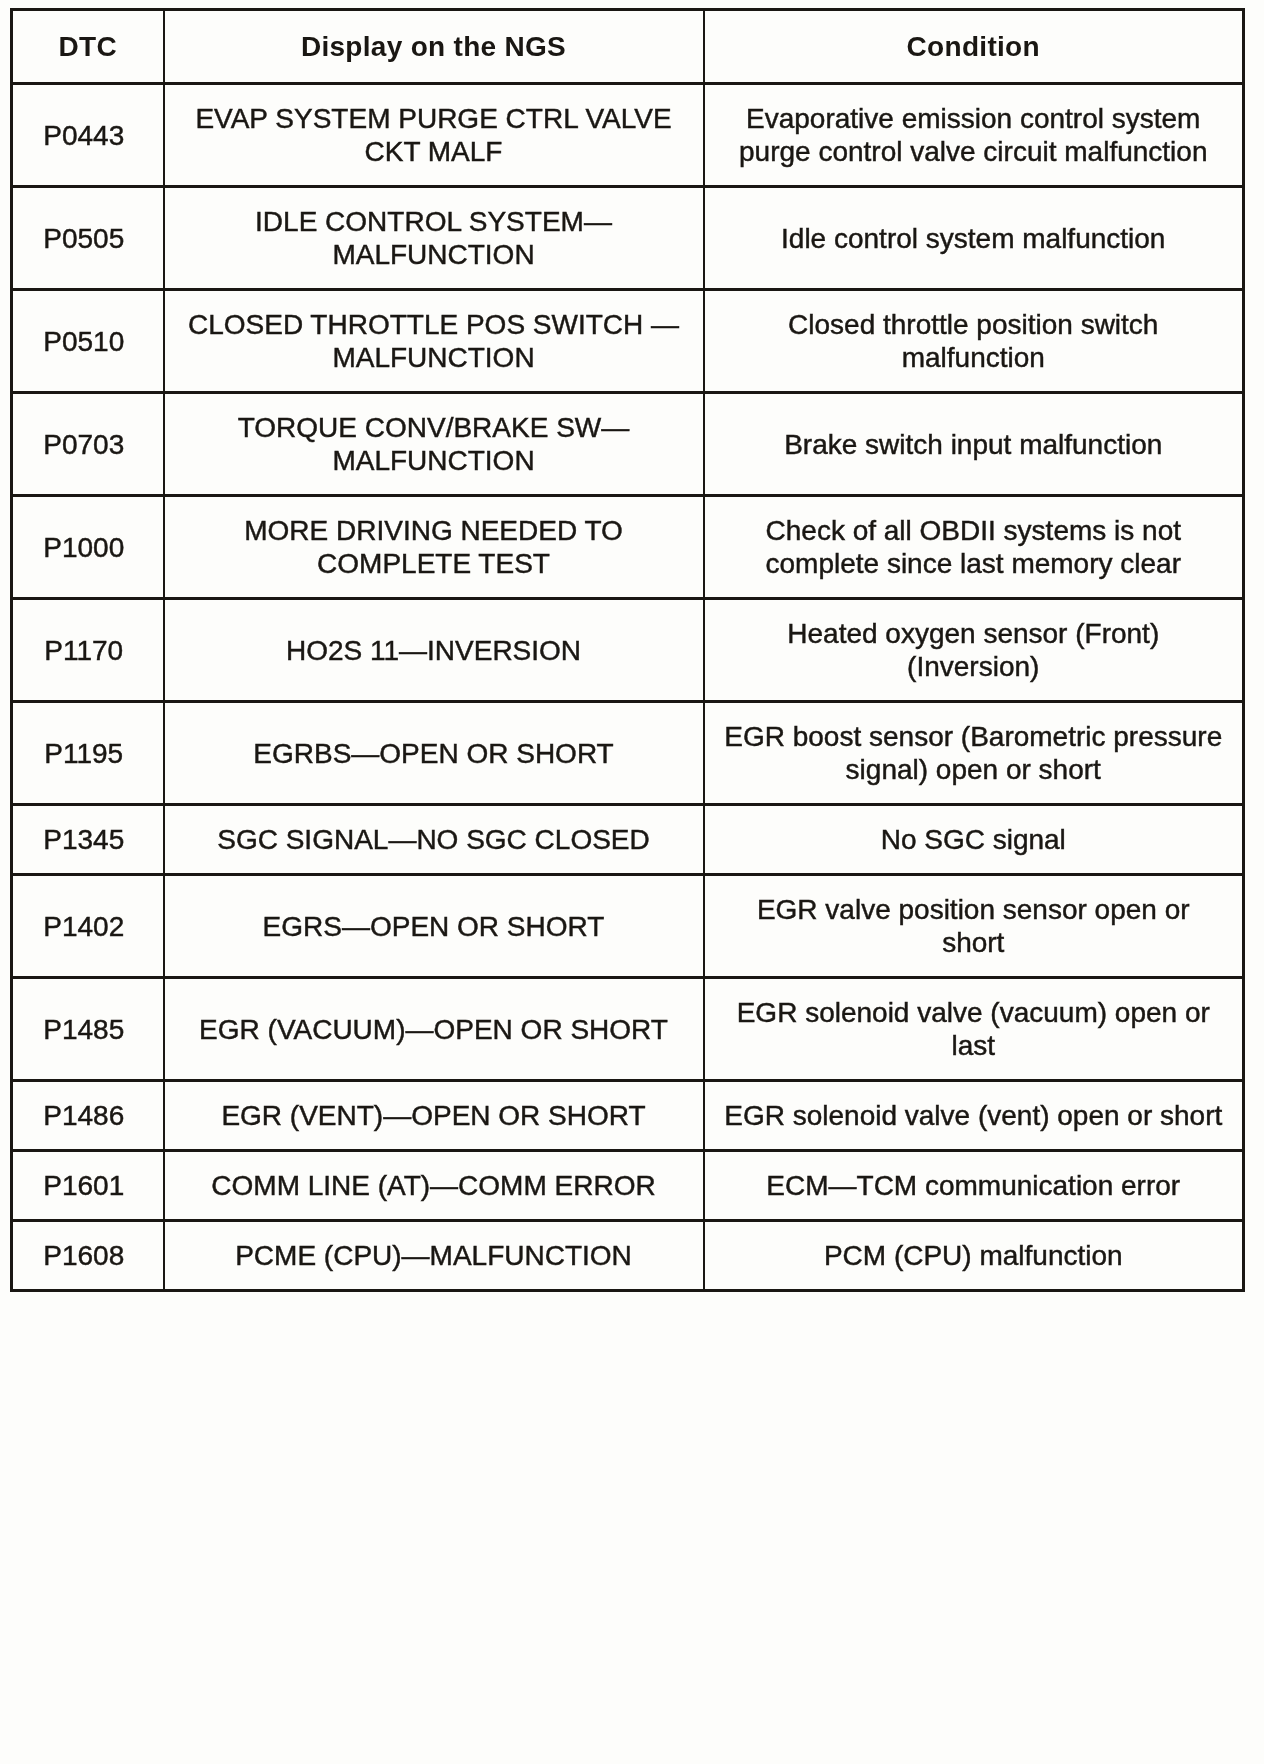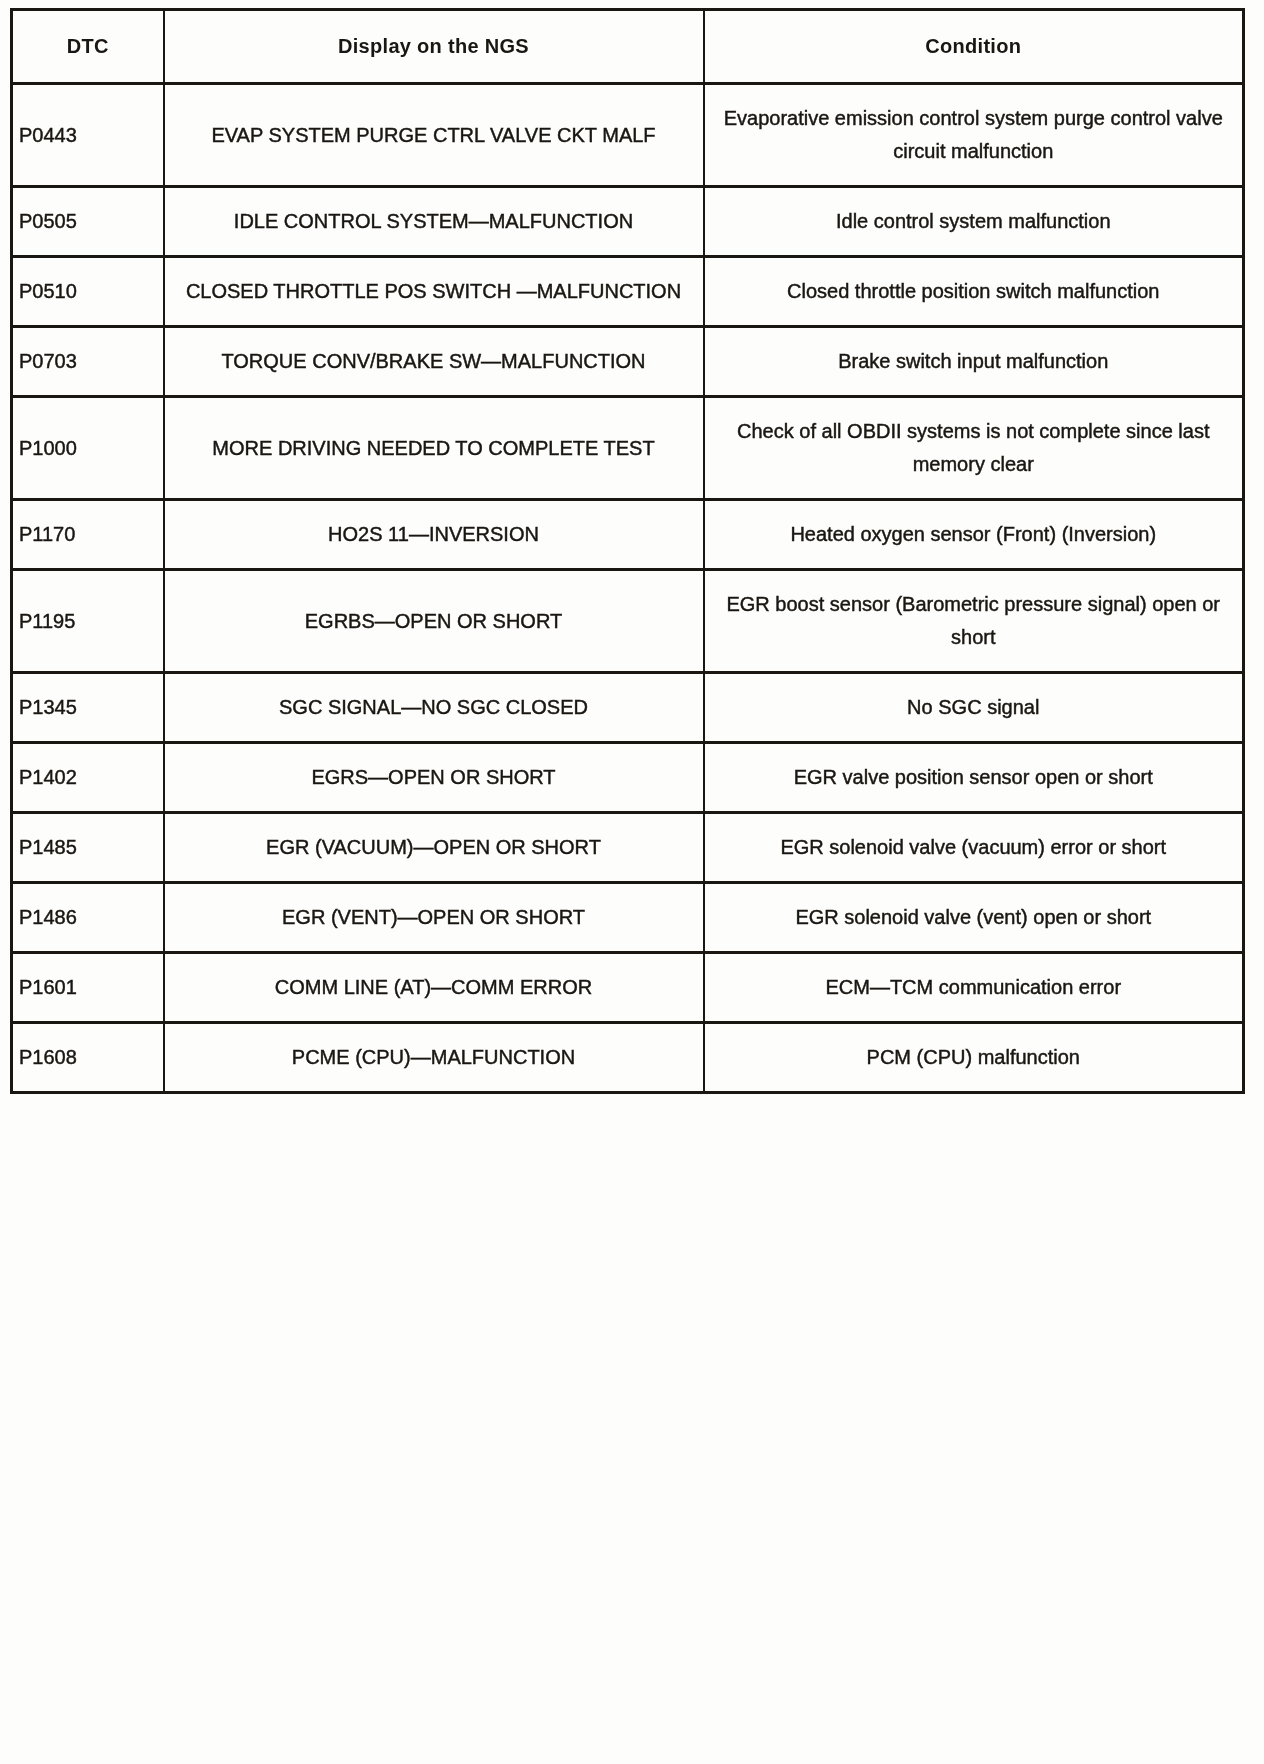--- a/index.html
+++ b/index.html
@@ -26,38 +26,39 @@
   }
   col.c-dtc { width: 152px; }
   col.c-display { width: 540px; }
   col.c-condition { width: 540px; }
 
   th, td {
     border-left: 2px solid #1a1713;
     border-right: 2px solid #1a1713;
     border-top: 3px solid #1a1713;
     border-bottom: 3px solid #1a1713;
-    font-size: 20px;
+    font-size: 28px;
     line-height: 33px;
     vertical-align: middle;
     box-sizing: border-box;
     word-wrap: break-word;
   }
   th {
     font-weight: 700;
     text-align: center;
     padding: 19px 10px;
     letter-spacing: 0.3px;
   }
   td {
     font-weight: 400;
     -webkit-text-stroke: 0.45px #1a1713; 
     padding: 17px 18px;
   }
   td.dtc {
+    text-align: center;
     padding-left: 6px;
     padding-right: 14px;
   }
   td.display, td.condition {
     text-align: center;
   }
 </style>
 </head>
 <body>
 
@@ -117,21 +118,21 @@
         <td class="condition">No SGC signal</td>
       </tr>
       <tr>
         <td class="dtc">P1402</td>
         <td class="display">EGRS—OPEN OR SHORT</td>
         <td class="condition">EGR valve position sensor open or short</td>
       </tr>
       <tr>
         <td class="dtc">P1485</td>
         <td class="display">EGR (VACUUM)—OPEN OR SHORT</td>
-        <td class="condition">EGR solenoid valve (vacuum) error or short</td>
+        <td class="condition">EGR solenoid valve (vacuum) open or last</td>
       </tr>
       <tr>
         <td class="dtc">P1486</td>
         <td class="display">EGR (VENT)—OPEN OR SHORT</td>
         <td class="condition">EGR solenoid valve (vent) open or short</td>
       </tr>
       <tr>
         <td class="dtc">P1601</td>
         <td class="display">COMM LINE (AT)—COMM ERROR</td>
         <td class="condition">ECM—TCM communication error</td>

